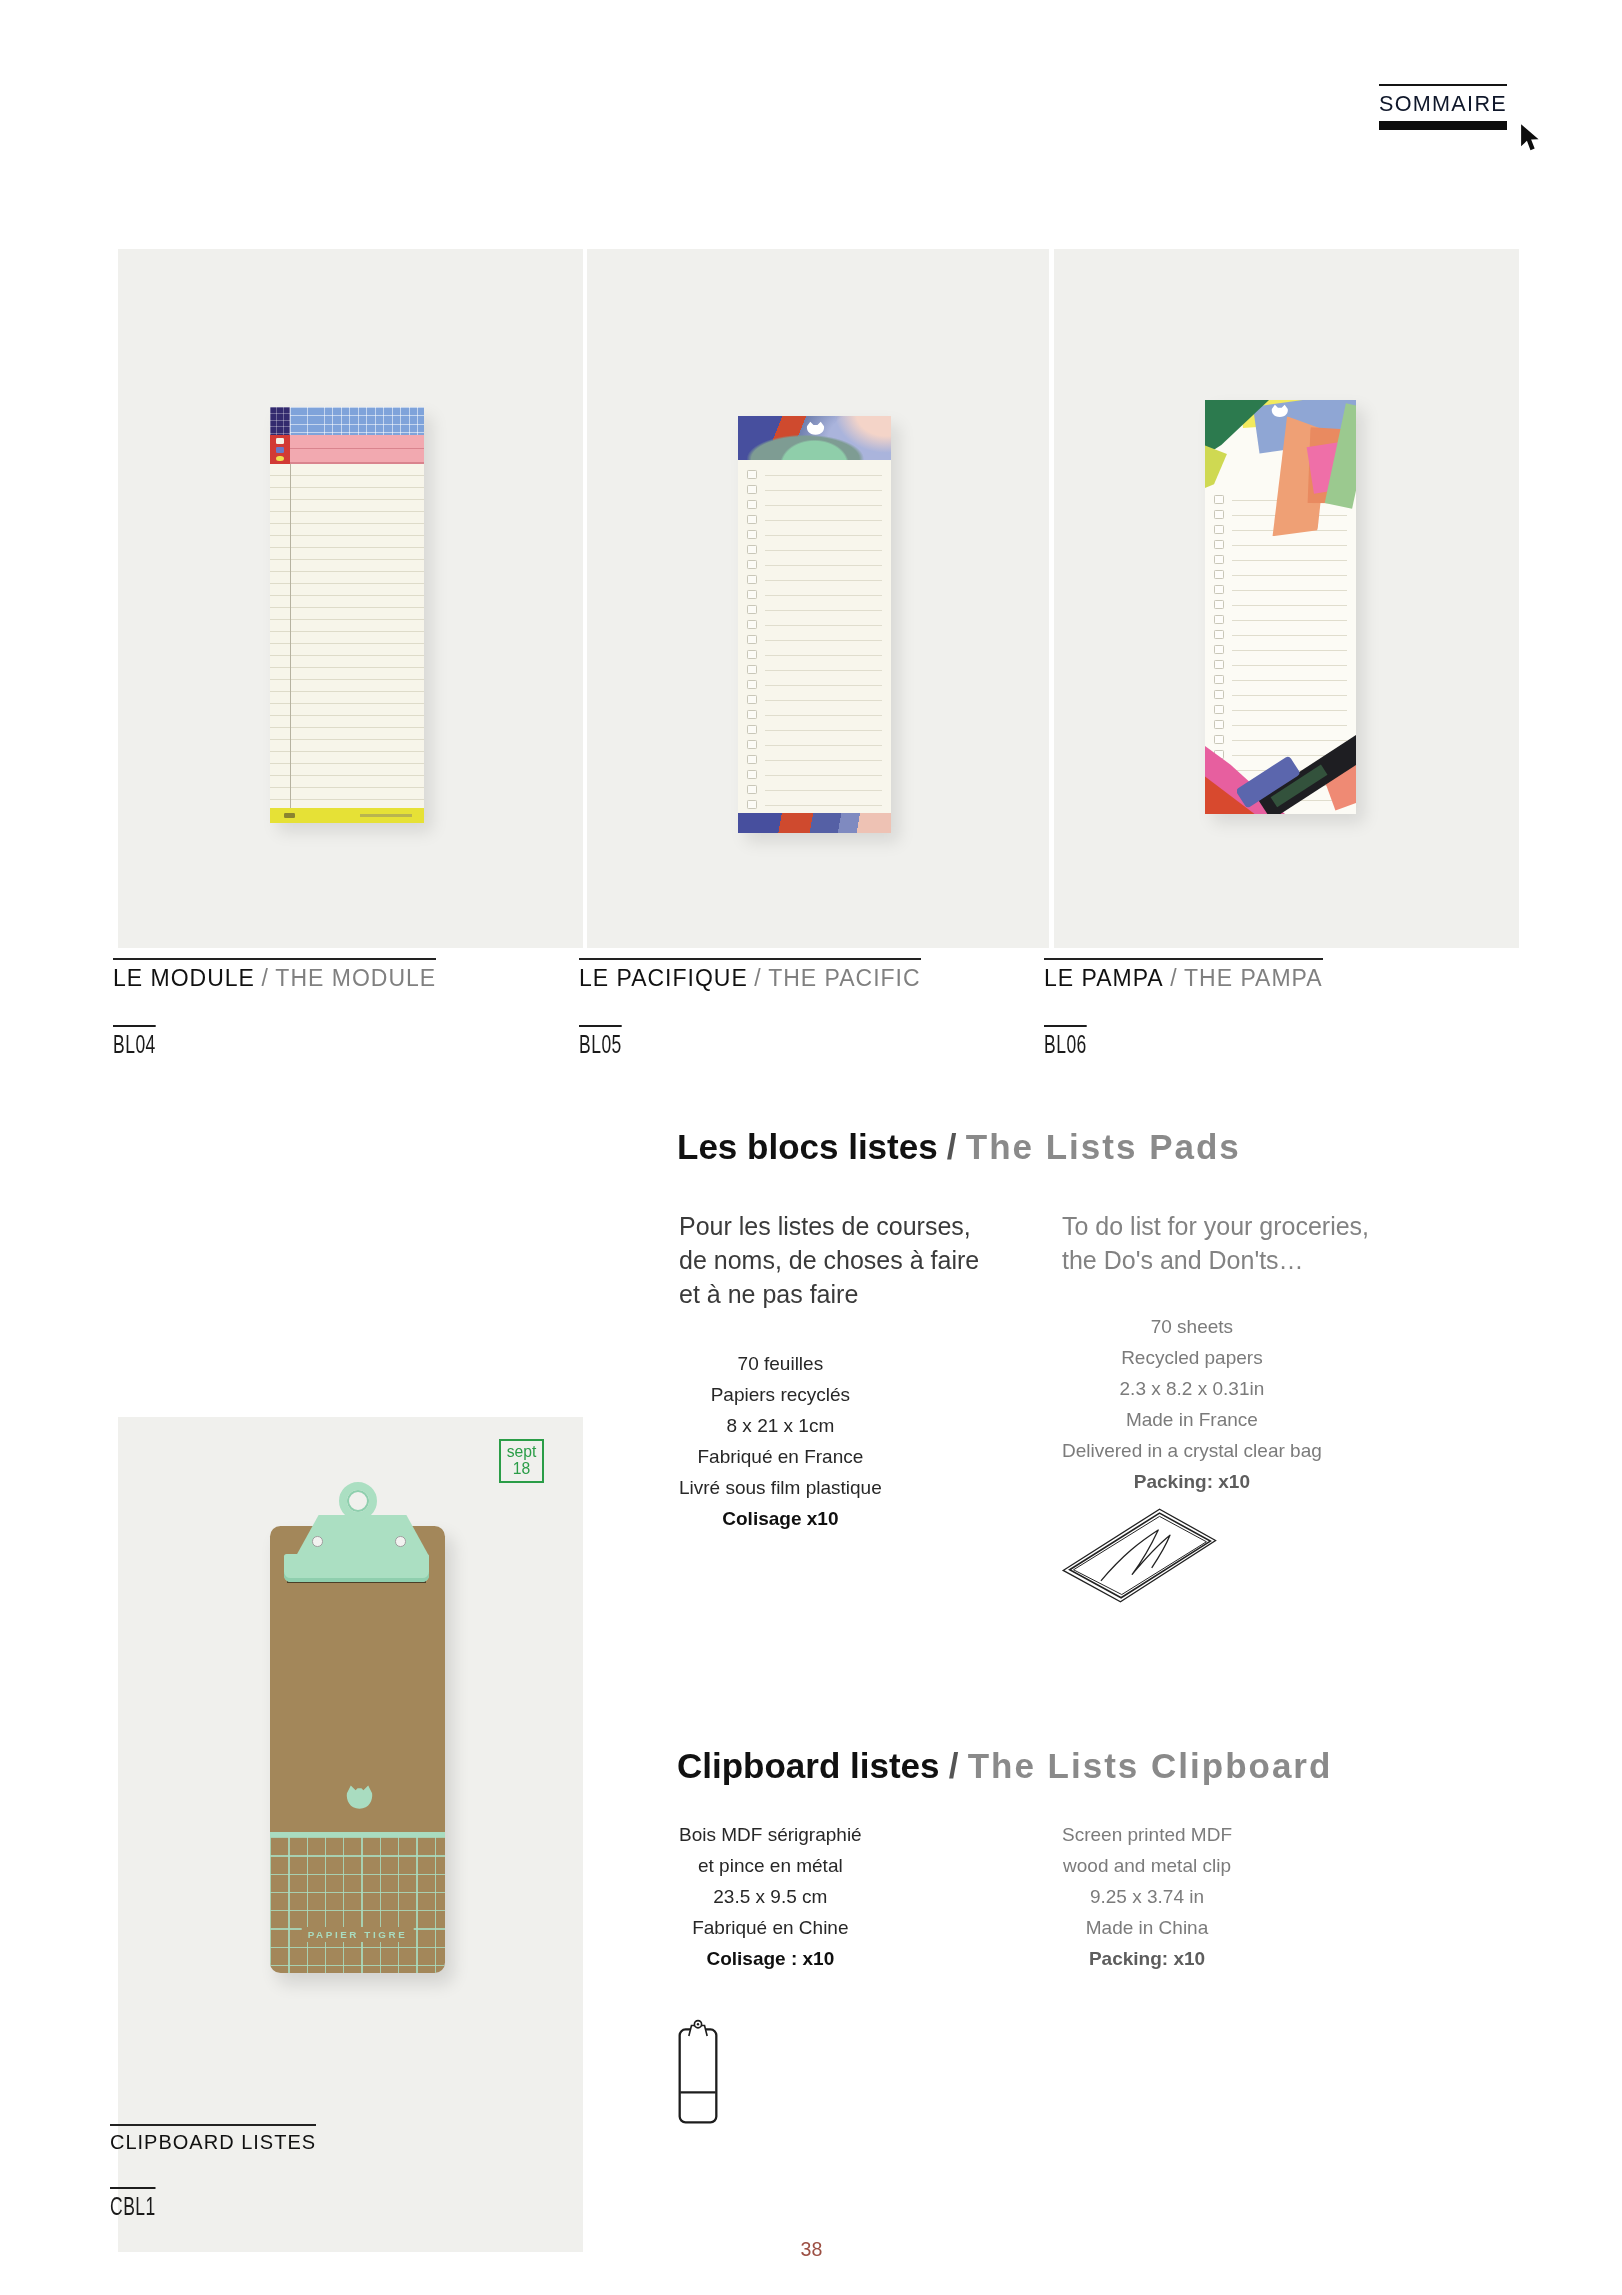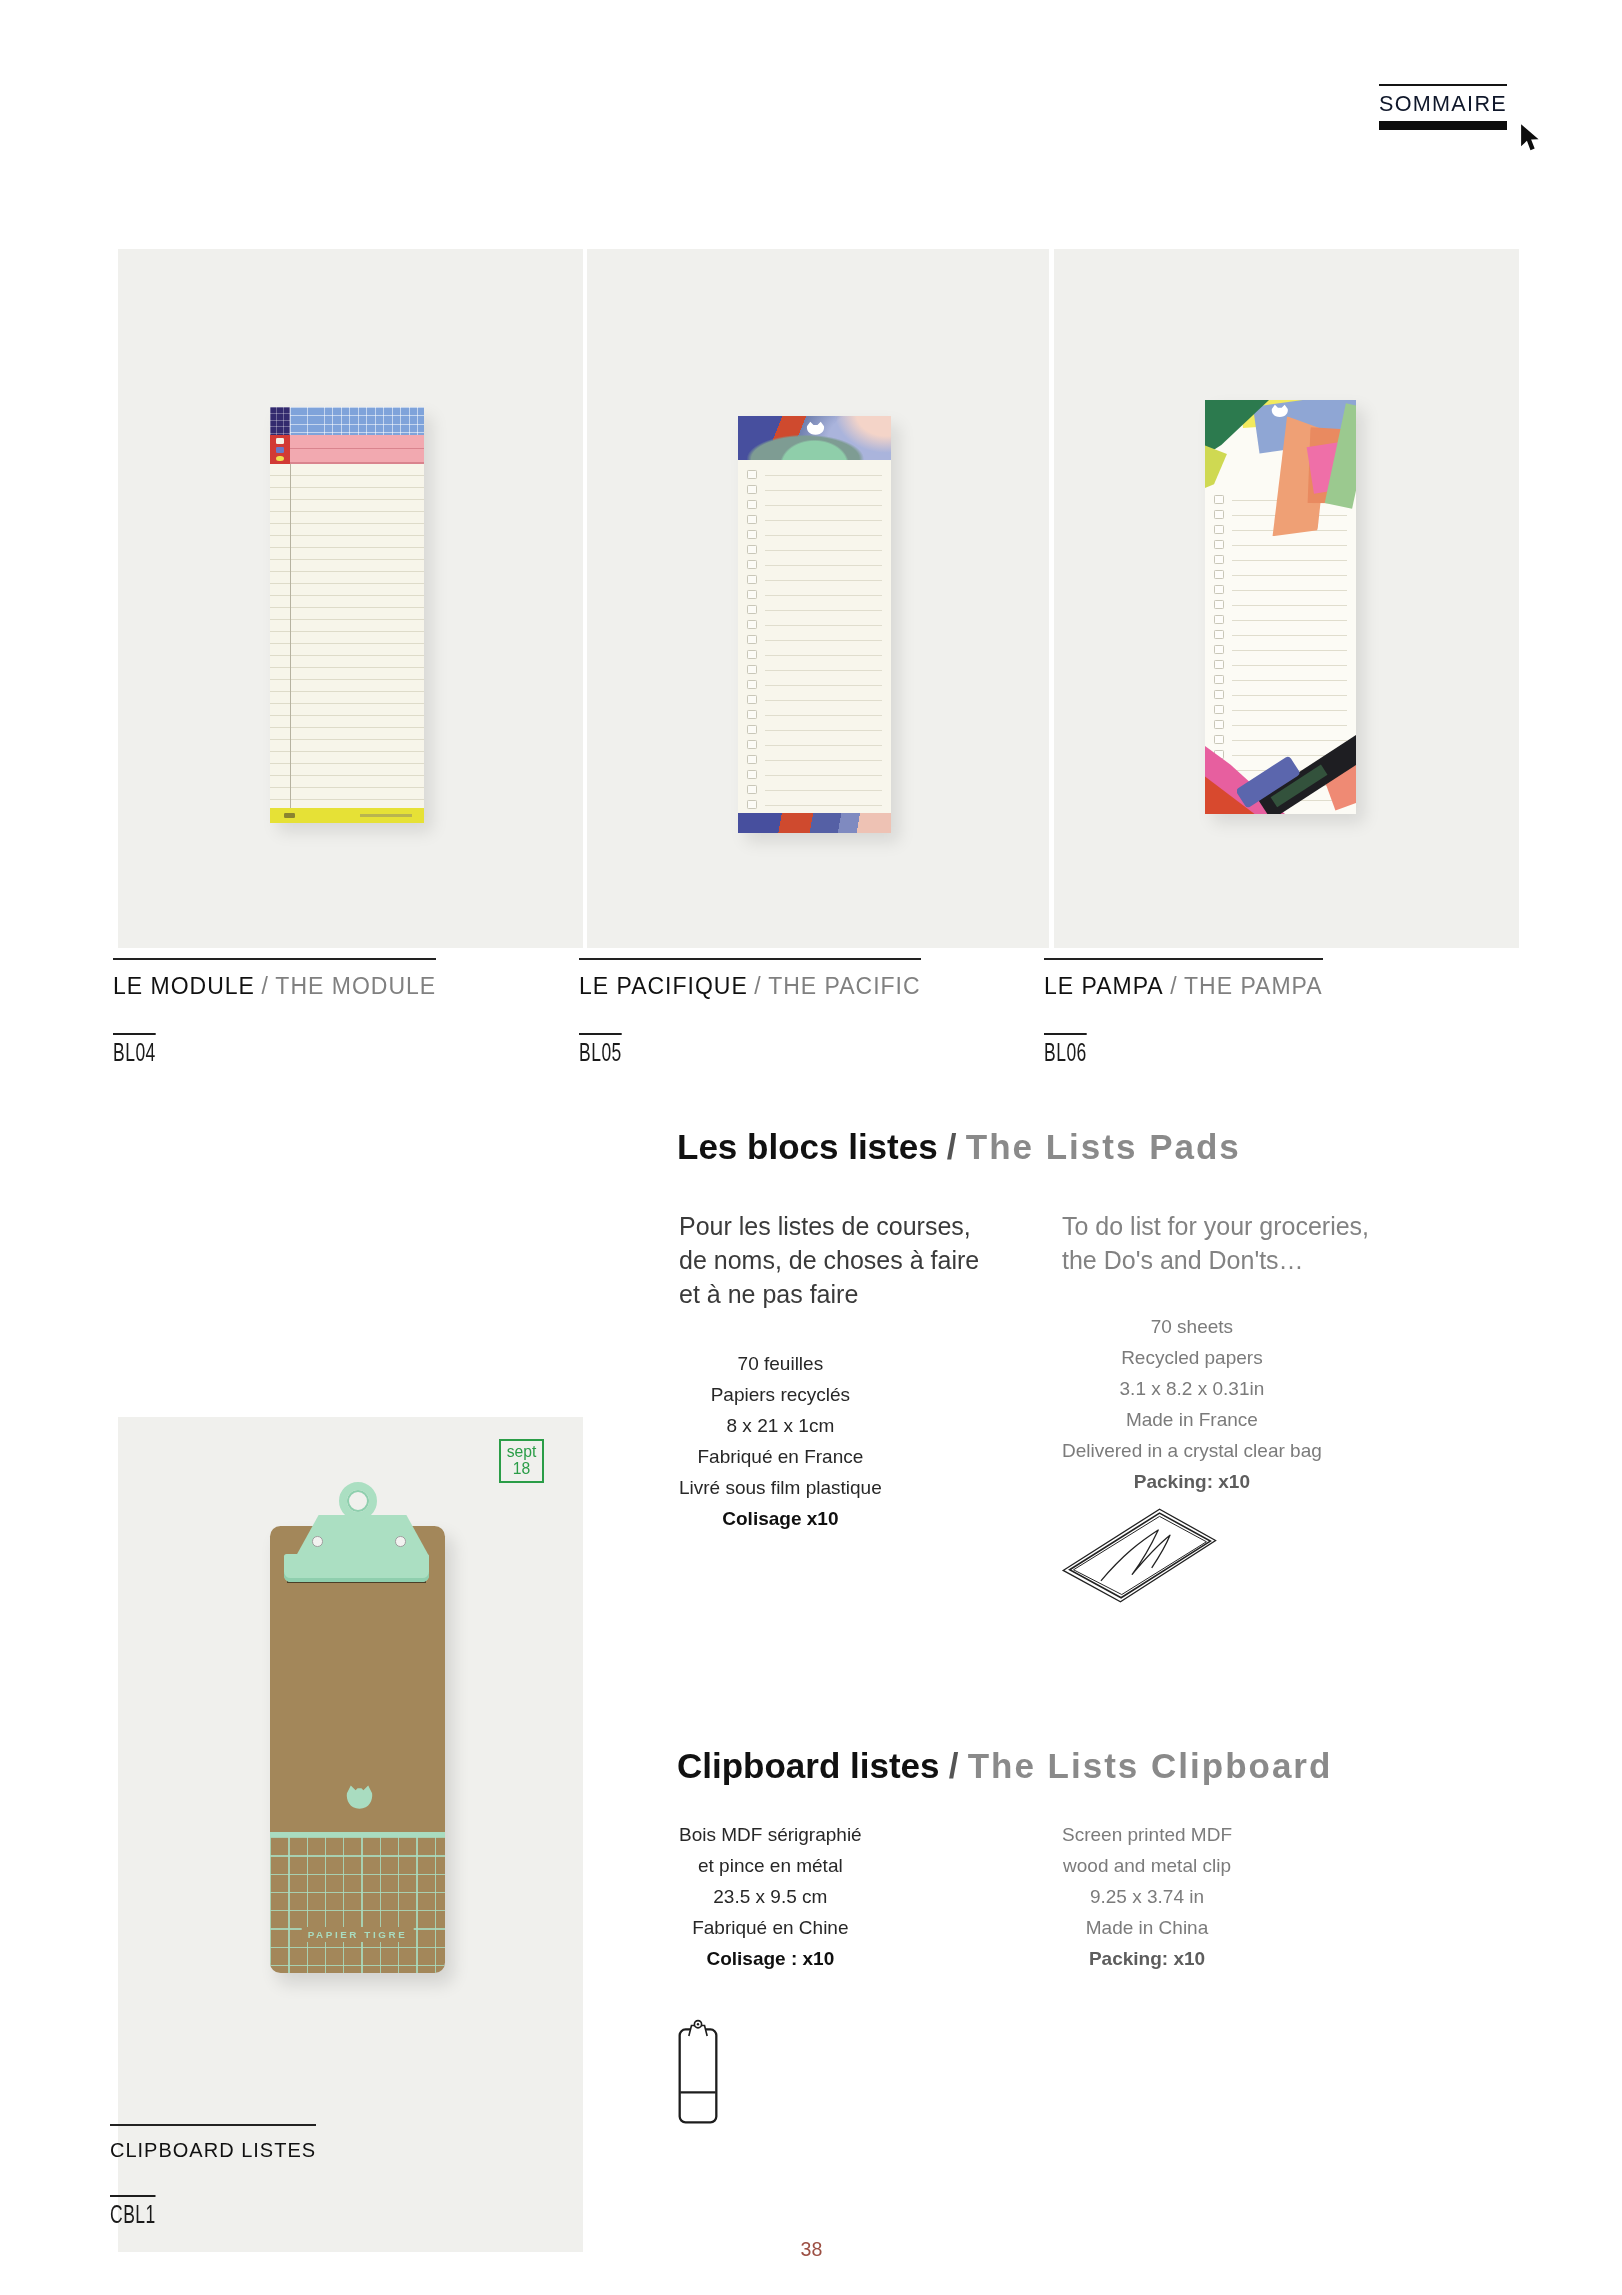--- a/index.html
+++ b/index.html
@@ -9,21 +9,21 @@
 
   
   .sommaire{position:absolute;left:1379px;top:84px;width:128px;cursor:pointer;}
   .som-topline{height:2px;background:#141414;}
   .som-text{font-size:21.6px;letter-spacing:1.3px;color:#0f172a;margin-top:4.6px;}
   .som-bar{height:8.5px;background:#0c0c0c;margin-top:4.6px;}
   .cursor-svg{position:absolute;left:1519px;top:123px;}
 
   
   .plabel{position:absolute;}
-  .pname{display:inline-block;border-top:2px solid #222;padding-top:13px;
+  .pname{display:inline-block;border-top:2px solid #222;padding-top:5px;
          font-size:23px;letter-spacing:1px;color:#111;white-space:nowrap;}
   .pname .sep{color:#808080;margin:0 6.5px;}
   .pname .en{color:#808080;}
   .pcode{margin-top:33px;}
   .code{display:inline-block;border-top:2px solid #1d1d1d;padding-top:2.6px;
         font-size:25px;color:#1a1a1a;letter-spacing:0.7px;
         transform:scaleX(.70);transform-origin:left top;}
 
   
   .sec-title{position:absolute;font-size:35px;font-weight:bold;color:#111;white-space:nowrap;}
@@ -289,21 +289,21 @@
     <div class="bold-fr">Colisage x10</div>
   </div>
 
   <div class="desc desc-en" style="left:1062px;top:1209px">
     <div>To do list for your groceries,</div>
     <div>the Do's and Don'ts…</div>
   </div>
   <div class="specs specs-en" style="left:1062px;top:1311px">
     <div>70 sheets</div>
     <div>Recycled papers</div>
-    <div>3.1 x 8.2 x 0.31in</div>
+    <div>2.3 x 8.2 x 0.31in</div>
     <div>Made in France</div>
     <div>Delivered in a crystal clear bag</div>
     <div class="bold-en">Packing: x10</div>
   </div>
 
   <svg class="pkg-icon" width="160" height="99" viewBox="0 0 244 152">
     <polygon points="4,102 152,8 238,56 92,150" fill="#ffffff" stroke="#222" stroke-width="2"></polygon>
     <polygon points="14,101 152,14 230,57 93,144" fill="none" stroke="#222" stroke-width="2.5"></polygon>
     <polygon points="20,101 152,19 224,58 94,139" fill="none" stroke="#222" stroke-width="1.5"></polygon>
     <path d="M62,118 C96,78 122,58 150,40 C136,70 122,92 110,108 C130,84 148,64 168,48 C160,68 148,86 140,98" fill="none" stroke="#222" stroke-width="2" stroke-linejoin="round"></path>

